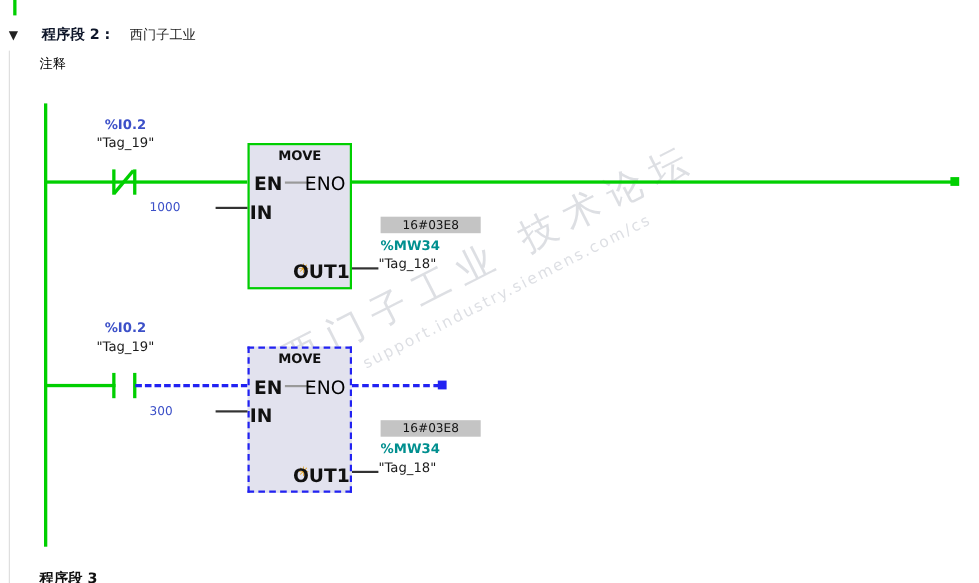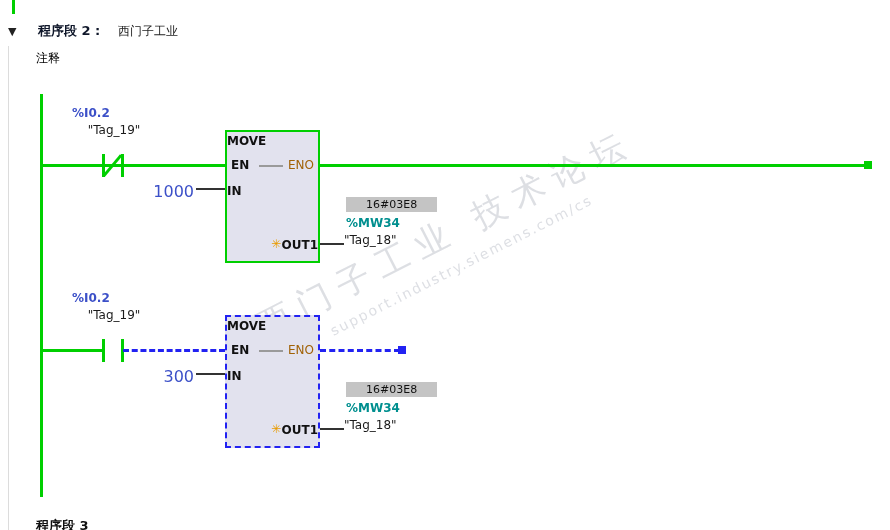--- a/index.html
+++ b/index.html
@@ -20,45 +20,45 @@
   .hdr-tri { position:absolute; left:8px; top:25px; font-size:11px; color:#222; cursor:pointer; }
   .hdr-label { position:absolute; left:38px; top:22px; font-size:13px; font-weight:bold; color:#0f172a; }
   .hdr-title { position:absolute; left:118px; top:23px; font-size:12px; color:#222; }
   .comment { position:absolute; left:36px; top:50px; font-size:12px; color:#000000; }
   .footer-label { position:absolute; left:36px; top:517px; font-size:13px; font-weight:bold; color:#111; }
   
   .rung { position:absolute; left:0; width:890px; height:285px; }
   #rung1 { top:0; }
   #rung2 { top:185px; }
   
-  .addr-label { position:absolute; left:72px; top:106px; width:84px; 
+  .addr-label { position:absolute; left:72px; top:106px; width:84px; text-align:center;
                 color:#3C50C8; font-weight:bold; font-size:12px; }
   .tag-label  { position:absolute; left:72px; top:123px; width:84px; text-align:center;
                 color:#1a1a1a; font-size:12px; }
   .contact { position:absolute; left:98px; top:151px; width:30px; height:30px; }
   .cbar { position:absolute; top:3px; width:3px; height:23px; background:#00CF00; }
   .cbar.l { left:4px; } .cbar.r { left:23px; }
   .cslash { position:absolute; left:13px; top:1px; width:3px; height:27px; background:#00CF00;
             transform:rotate(40deg); }
   
   .mblock { position:absolute; left:225px; top:130px; width:95px; height:133px;
             background:#E2E2EE; border:2px solid #00CF00; box-sizing:border-box; }
   .mblock.off { border:2px dashed #2222F2; }
-  .mtitle { position:absolute; top:2px; left:0; right:0; 
+  .mtitle { position:absolute; top:2px; left:0; right:0; text-align:center;
             font-size:12px; font-weight:bold; color:#111; }
-  .pin { position:absolute; font-size:12px; font-weight:bold; color:#111; }
+  .pin { position:absolute; font-size:17px; font-weight:bold; color:#111; }
   .pin.en  { left:4px;  top:26px; }
-  .pin.eno { right:4px; top:26px; color:#a16207; font-weight:normal; }
+  .pin.eno { right:4px; top:26px; color:#000000; font-weight:normal; }
   .endash  { position:absolute; left:32px; top:33px; width:24px; height:2px; background:#9a9a9a; }
   .pin.in  { left:0;  top:52px; }
   .pin.out { right:0; top:106px; }
   .sparkle { position:absolute; right:37px; top:105px; font-size:12px; color:#E89B00; }
   
-  .inval { position:absolute; left:136px; top:182px; width:58px; text-align:right;
-           color:#3C50C8; font-size:16px; }
+  .inval { position:absolute; left:136px; top:182px; width:58px; text-align:left;
+           color:#3C50C8; font-size:11px; }
   .omon { position:absolute; left:346px; top:197px; background:#C4C4C4; color:#111;
           font-size:11px; padding:1px 20px; white-space:nowrap; }
   .omem { position:absolute; left:346px; top:216px; color:#008F8F; font-weight:bold; font-size:12px; }
   .otag { position:absolute; left:344px; top:233px; color:#1a1a1a; font-size:12px; }
   
   .wm { position:absolute; left:170px; top:210px; width:560px; transform:rotate(-27deg);
         text-align:center; color:#c7cad2; opacity:0.6; pointer-events:none; }
   .wm-1 { font-size:34px; letter-spacing:10px; white-space:nowrap; }
   .wm-2 { font-size:14px; letter-spacing:2px; margin-top:4px; white-space:nowrap; }
 </style>

